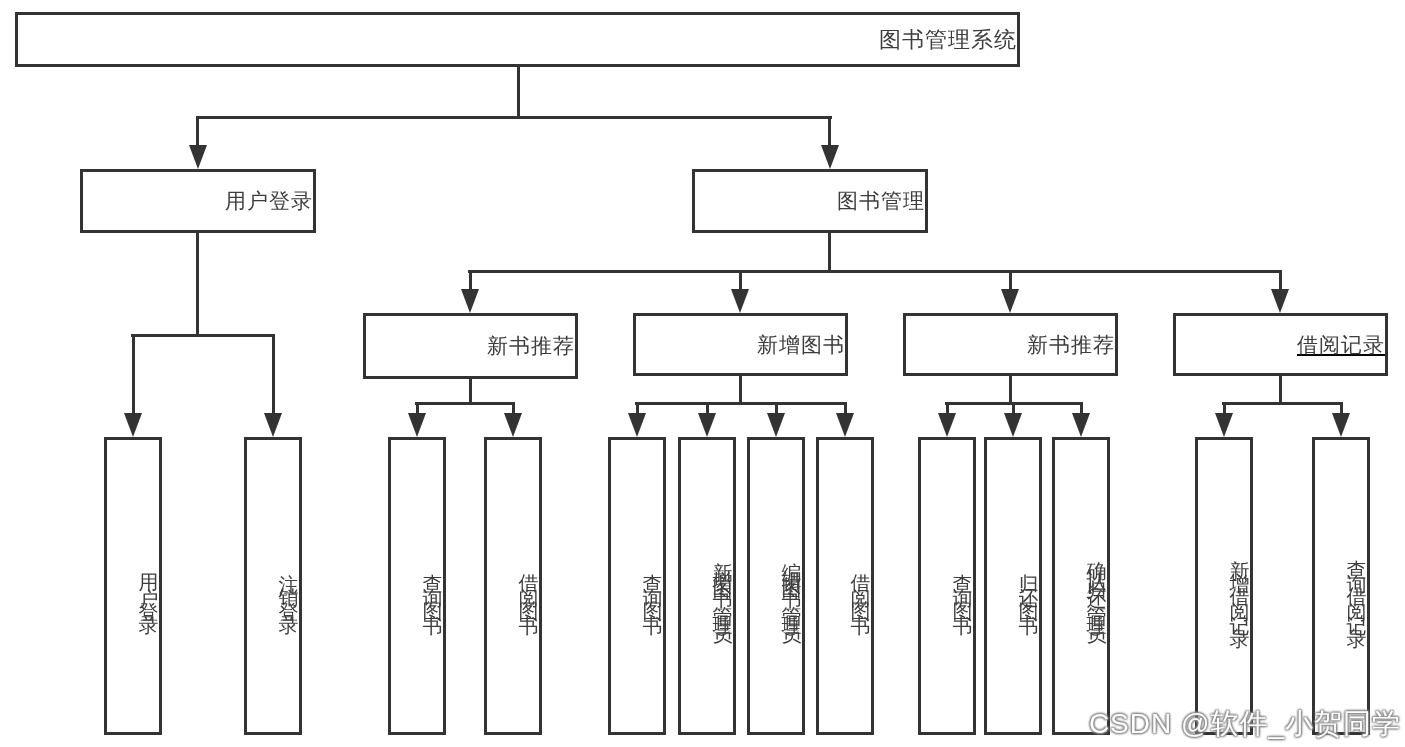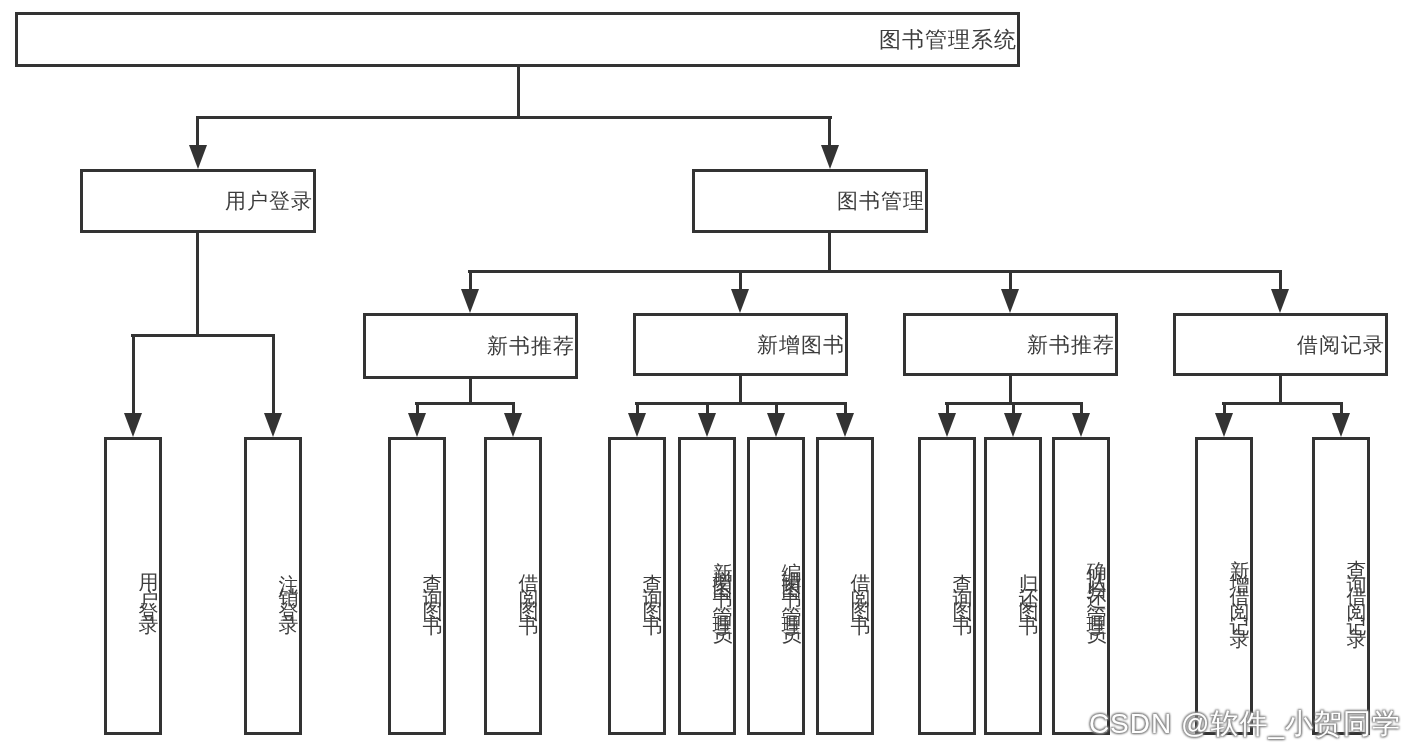--- a/index.html
+++ b/index.html
@@ -104,21 +104,21 @@
 
   <div class="box" style="left:363px; top:313px; width:215px; height:66px;">
     <span class="hlabel">新书推荐</span>
   </div>
   <div class="box" style="left:633px; top:313px; width:215px; height:63px;">
     <span class="hlabel">新增图书</span>
   </div>
   <div class="box" style="left:903px; top:313px; width:215px; height:63px;">
     <span class="hlabel">新书推荐</span>
   </div>
-  <div class="box" style="left:1173px; top:313px; width:215px; height:63px;">
+  <div class="box" style="left:1173px; top:313px; width:215px; height:63px;text-decoration:underline;">
     <span class="hlabel">借阅记录</span>
   </div>
 
   <div class="line" style="left:469px; top:376px; width:3px; height:28px;"></div>
   <div class="line" style="left:739px; top:376px; width:3px; height:28px;"></div>
   <div class="line" style="left:1009px; top:376px; width:3px; height:28px;"></div>
   <div class="line" style="left:1279px; top:376px; width:3px; height:28px;"></div>
 
   <div class="line" style="left:415px; top:402px; width:99px; height:3px;"></div>
   <div class="line" style="left:416px; top:402px; width:3px; height:16px;"></div>

